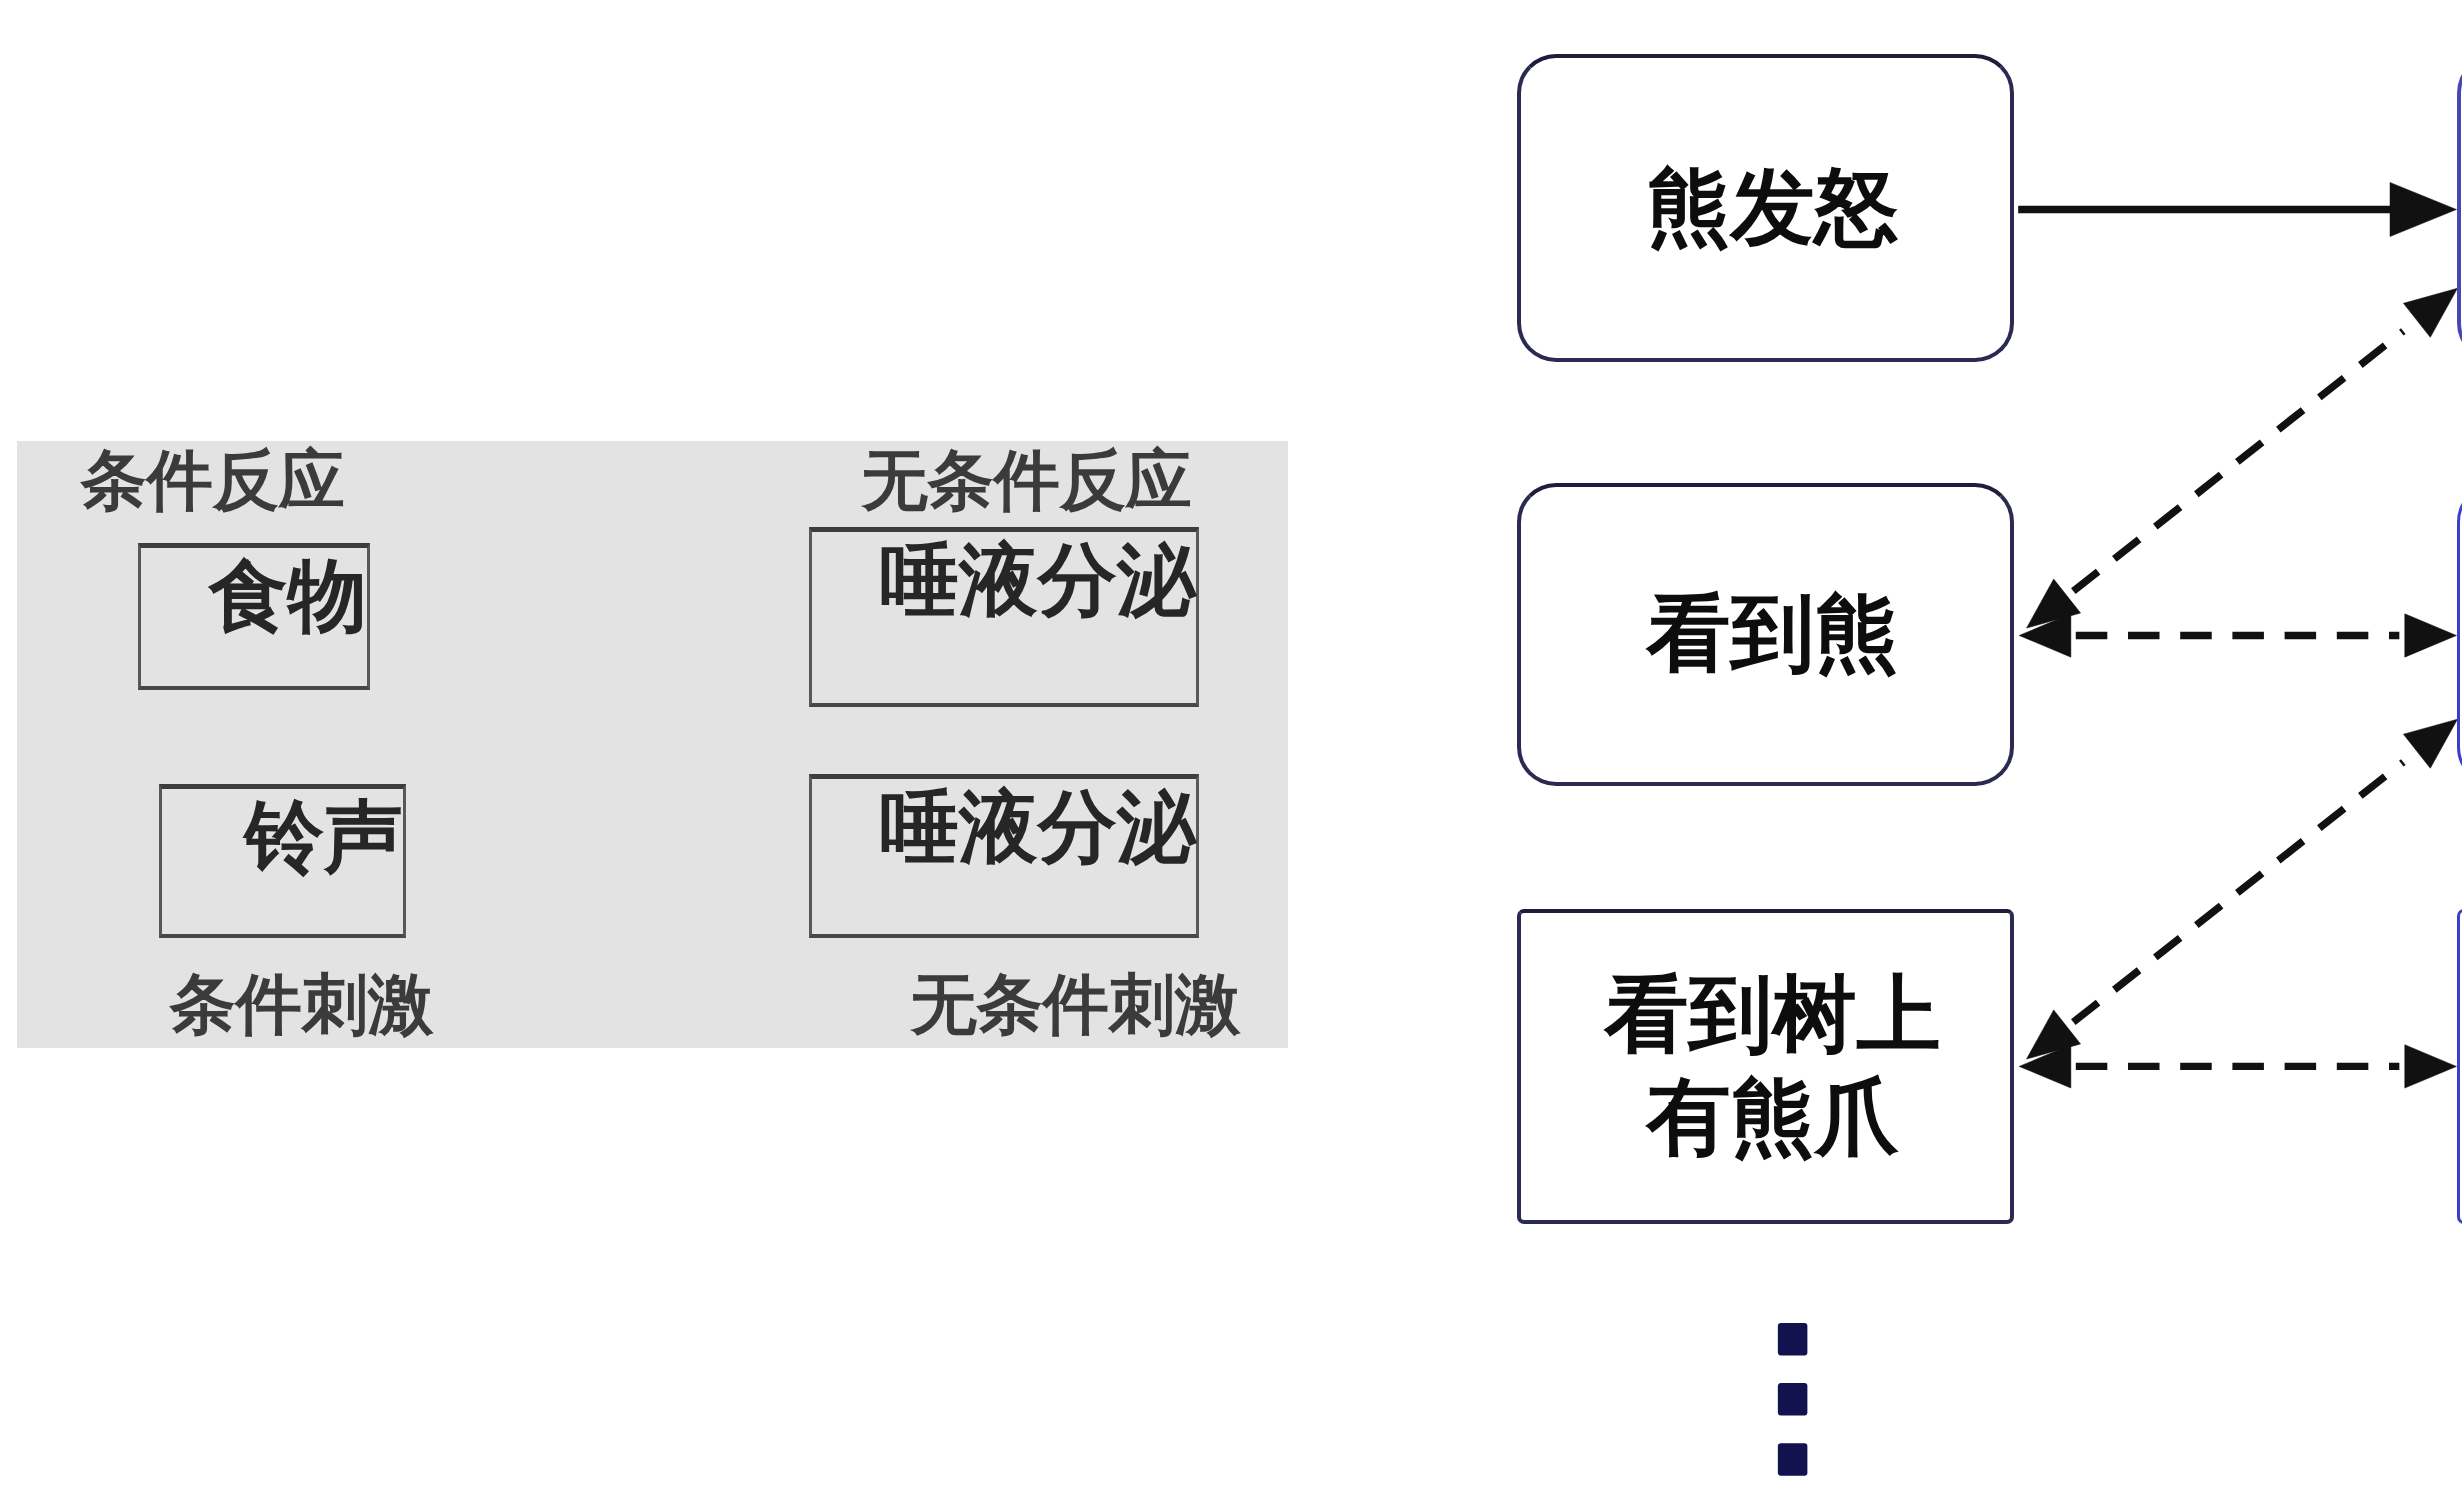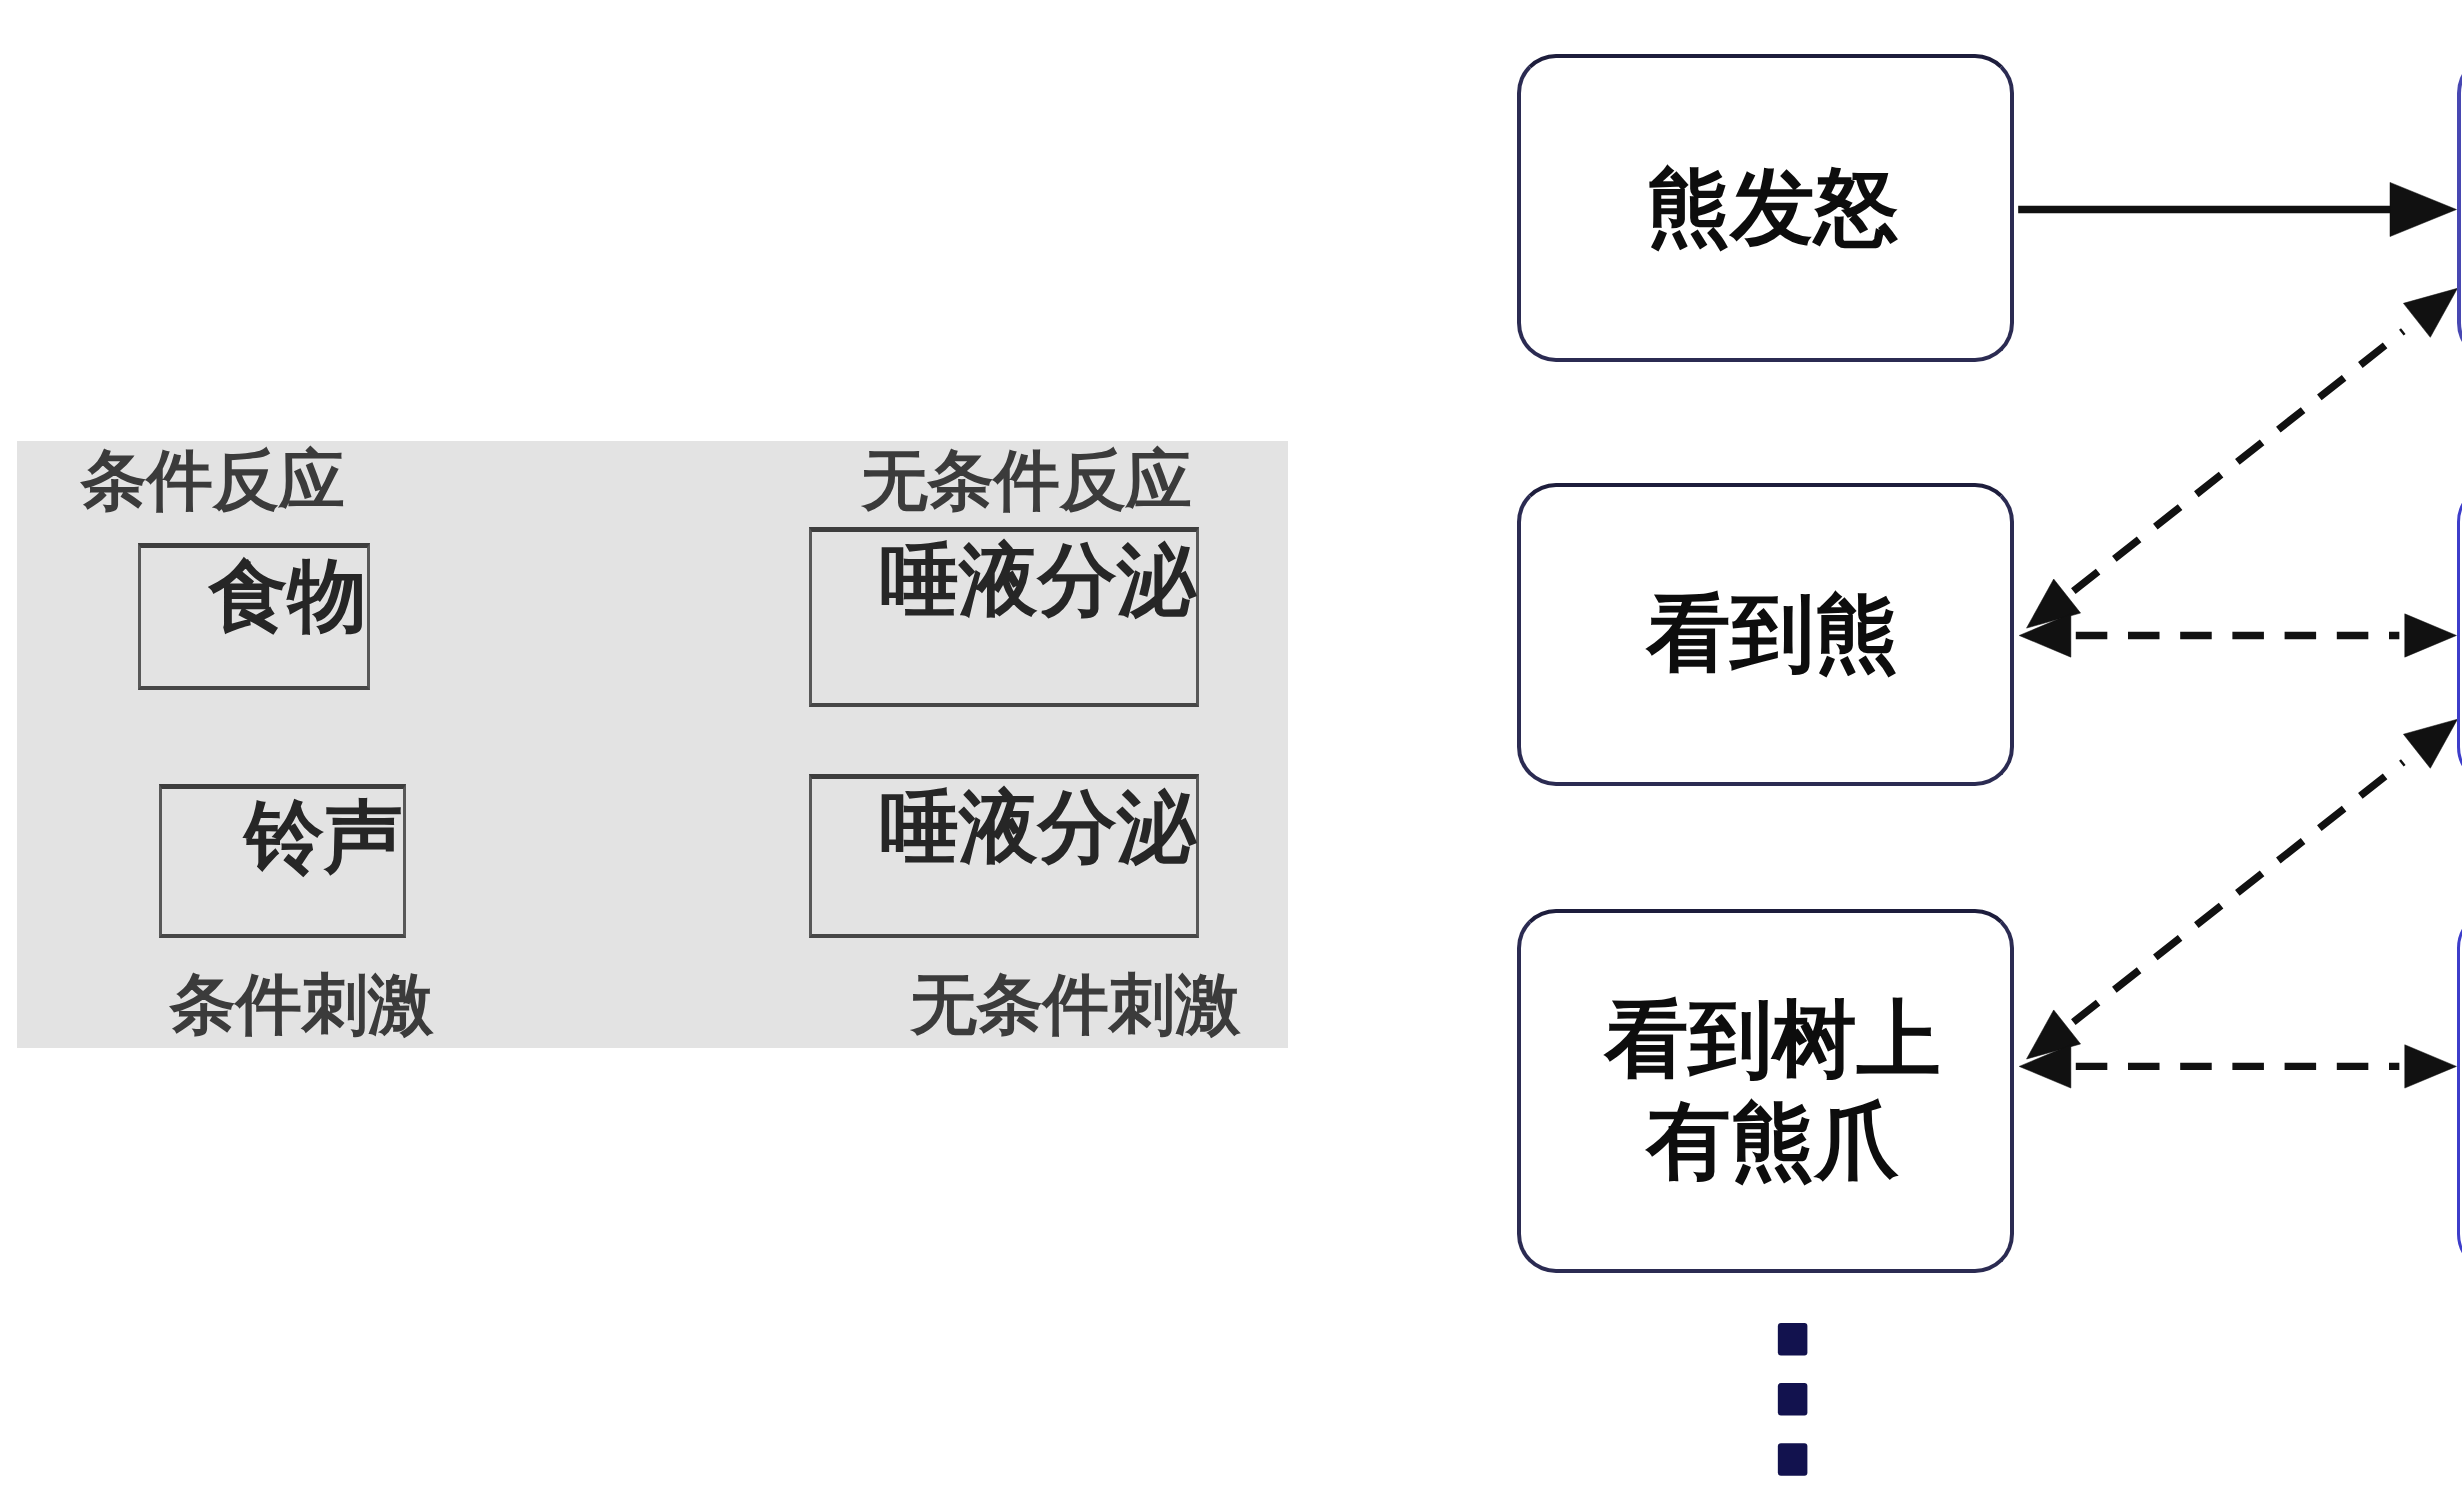--- a/index.html
+++ b/index.html
@@ -62,21 +62,21 @@
   .reward{
     border:4.4px solid #4747b2;border-top-color:#32329b;border-radius:39px;
   }
   .stimulus-label,.reward-label{
     font-family:"Liberation Serif", serif;
     font-weight:700;color:#0d0d0d;
     font-size:84px;line-height:1.22;white-space:pre-line;
   }
   .r1{top:54px;height:308px;}
   .r2{top:483px;height:303px;}
-  .r3{top:909px;height:364px;}
+  .r3{top:909px;height:315px;border-radius:7px;}
   .c1{left:1517px;width:497px;}
   .c2{left:2457px;width:495px;}
 </style>
 </head>
 <body>
 
 <div class="canvas">
 
   <svg class="overlay" viewBox="0 0 6713 3041">
     <defs>

